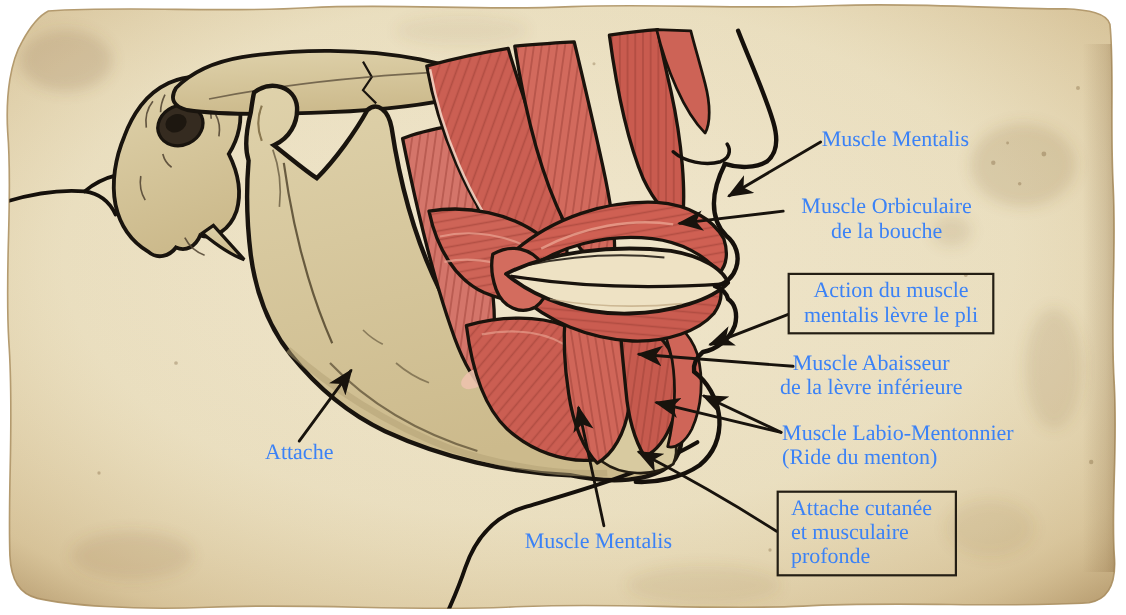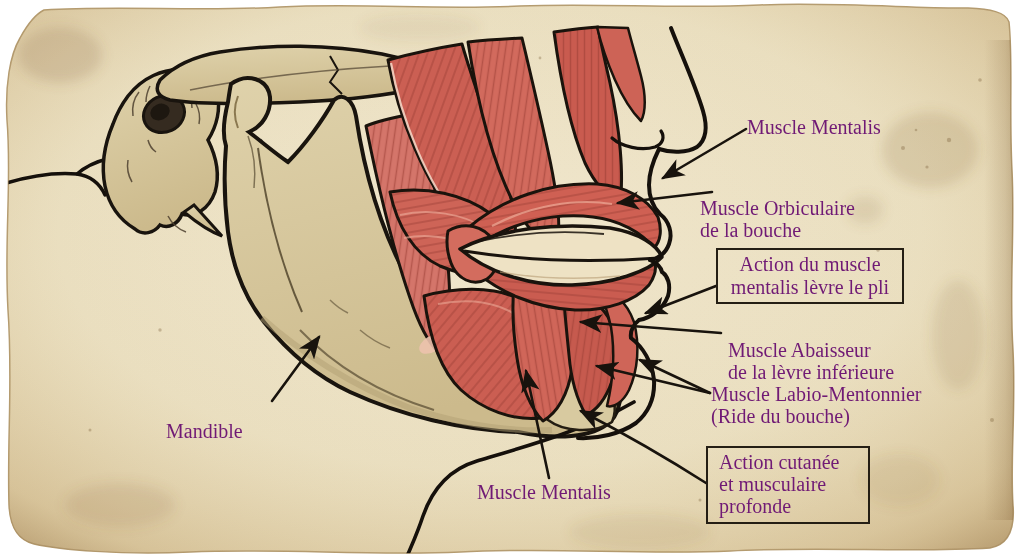--- a/index.html
+++ b/index.html
@@ -1,21 +1,21 @@
 <!DOCTYPE html>
 <html><head>
 <meta charset="utf-8">
 <style>
   html,body{margin:0;padding:0;background:#ffffff;}
   .stage{position:relative;width:1024px;height:559px;overflow:hidden;background:#ffffff;
          font-family:"Liberation Serif","DejaVu Serif",serif;color:#1d1812;}
   .stage svg{position:absolute;left:0;top:0;}
-  .lbl{position:absolute;font-size:20px;line-height:22px;color:#701a75;white-space:nowrap;}
+  .lbl{position:absolute;font-size:20px;line-height:22px;color:#3b82f6;white-space:nowrap;}
   .lbl .ln{display:block;}
-  .center{margin-top:20px;}
+  .center{text-align:center;}
   .boxed{border:2.5px solid #241e14;}
   #lb-action{left:716px;top:248px;width:162px;padding:3px 11px;line-height:23px;text-align:center;}
   #lb-attache{left:706px;top:446px;width:138px;padding:3px 11px 5px;line-height:22px;}
 </style>
 </head>
 <body>
 
 <div class="stage">
 
 <svg width="1024" height="559" viewBox="0 0 1024 559">
@@ -259,37 +259,37 @@
 <div class="lbl center" style="left:700px;top:177px;width:212px;">
   <span class="ln">Muscle Orbiculaire</span>
   <span class="ln">de la bouche</span>
 </div>
 
 <div class="lbl boxed" id="lb-action">
   <span class="ln">Action du muscle</span>
   <span class="ln">mentalis lèvre le pli</span>
 </div>
 
-<div class="lbl center" style="left:728px;top:319px;width:224px;">
+<div class="lbl center" style="left:680px;top:319px;width:224px;">
   <span class="ln">Muscle Abaisseur</span>
   <span class="ln">de la lèvre inférieure</span>
 </div>
 
 <div class="lbl" style="left:711px;top:383px;">
   <span class="ln">Muscle Labio-Mentonnier</span>
-  <span class="ln">(Ride du bouche)</span>
+  <span class="ln">(Ride du menton)</span>
 </div>
 
 <div class="lbl boxed" id="lb-attache">
-  <span class="ln">Action cutanée</span>
+  <span class="ln">Attache cutanée</span>
   <span class="ln">et musculaire</span>
   <span class="ln">profonde</span>
 </div>
 
 <div class="lbl center" style="left:166px;top:400px;width:212px;">
-  <span class="ln">Mandible</span>
+  <span class="ln">Attache</span>
 </div>
 
 <div class="lbl" style="left:477px;top:481px;">
   <span class="ln">Muscle Mentalis</span>
 </div>
 
 </div>
 
 </body></html>

